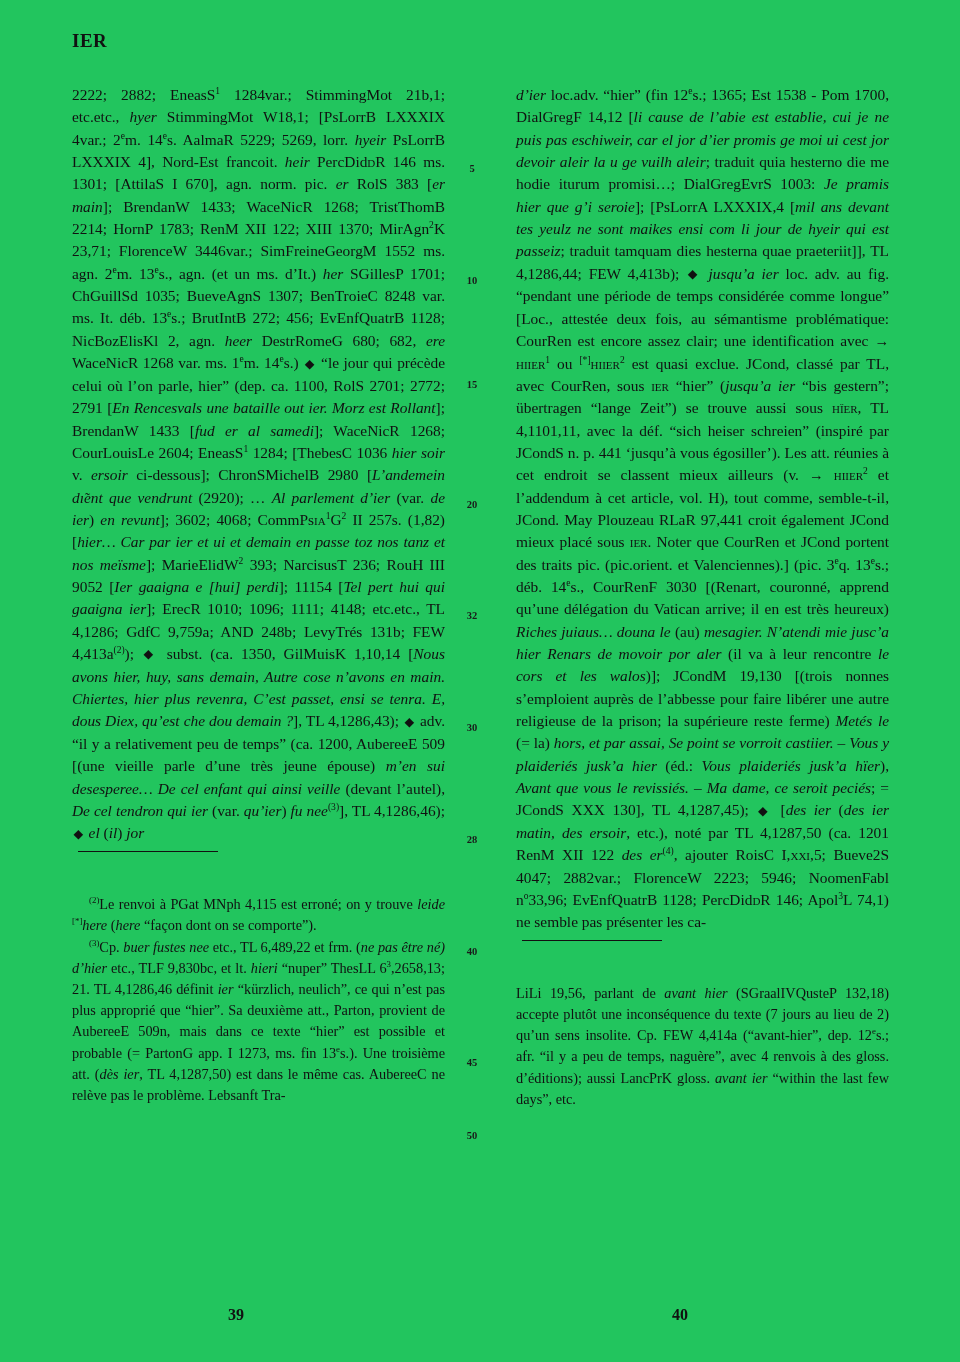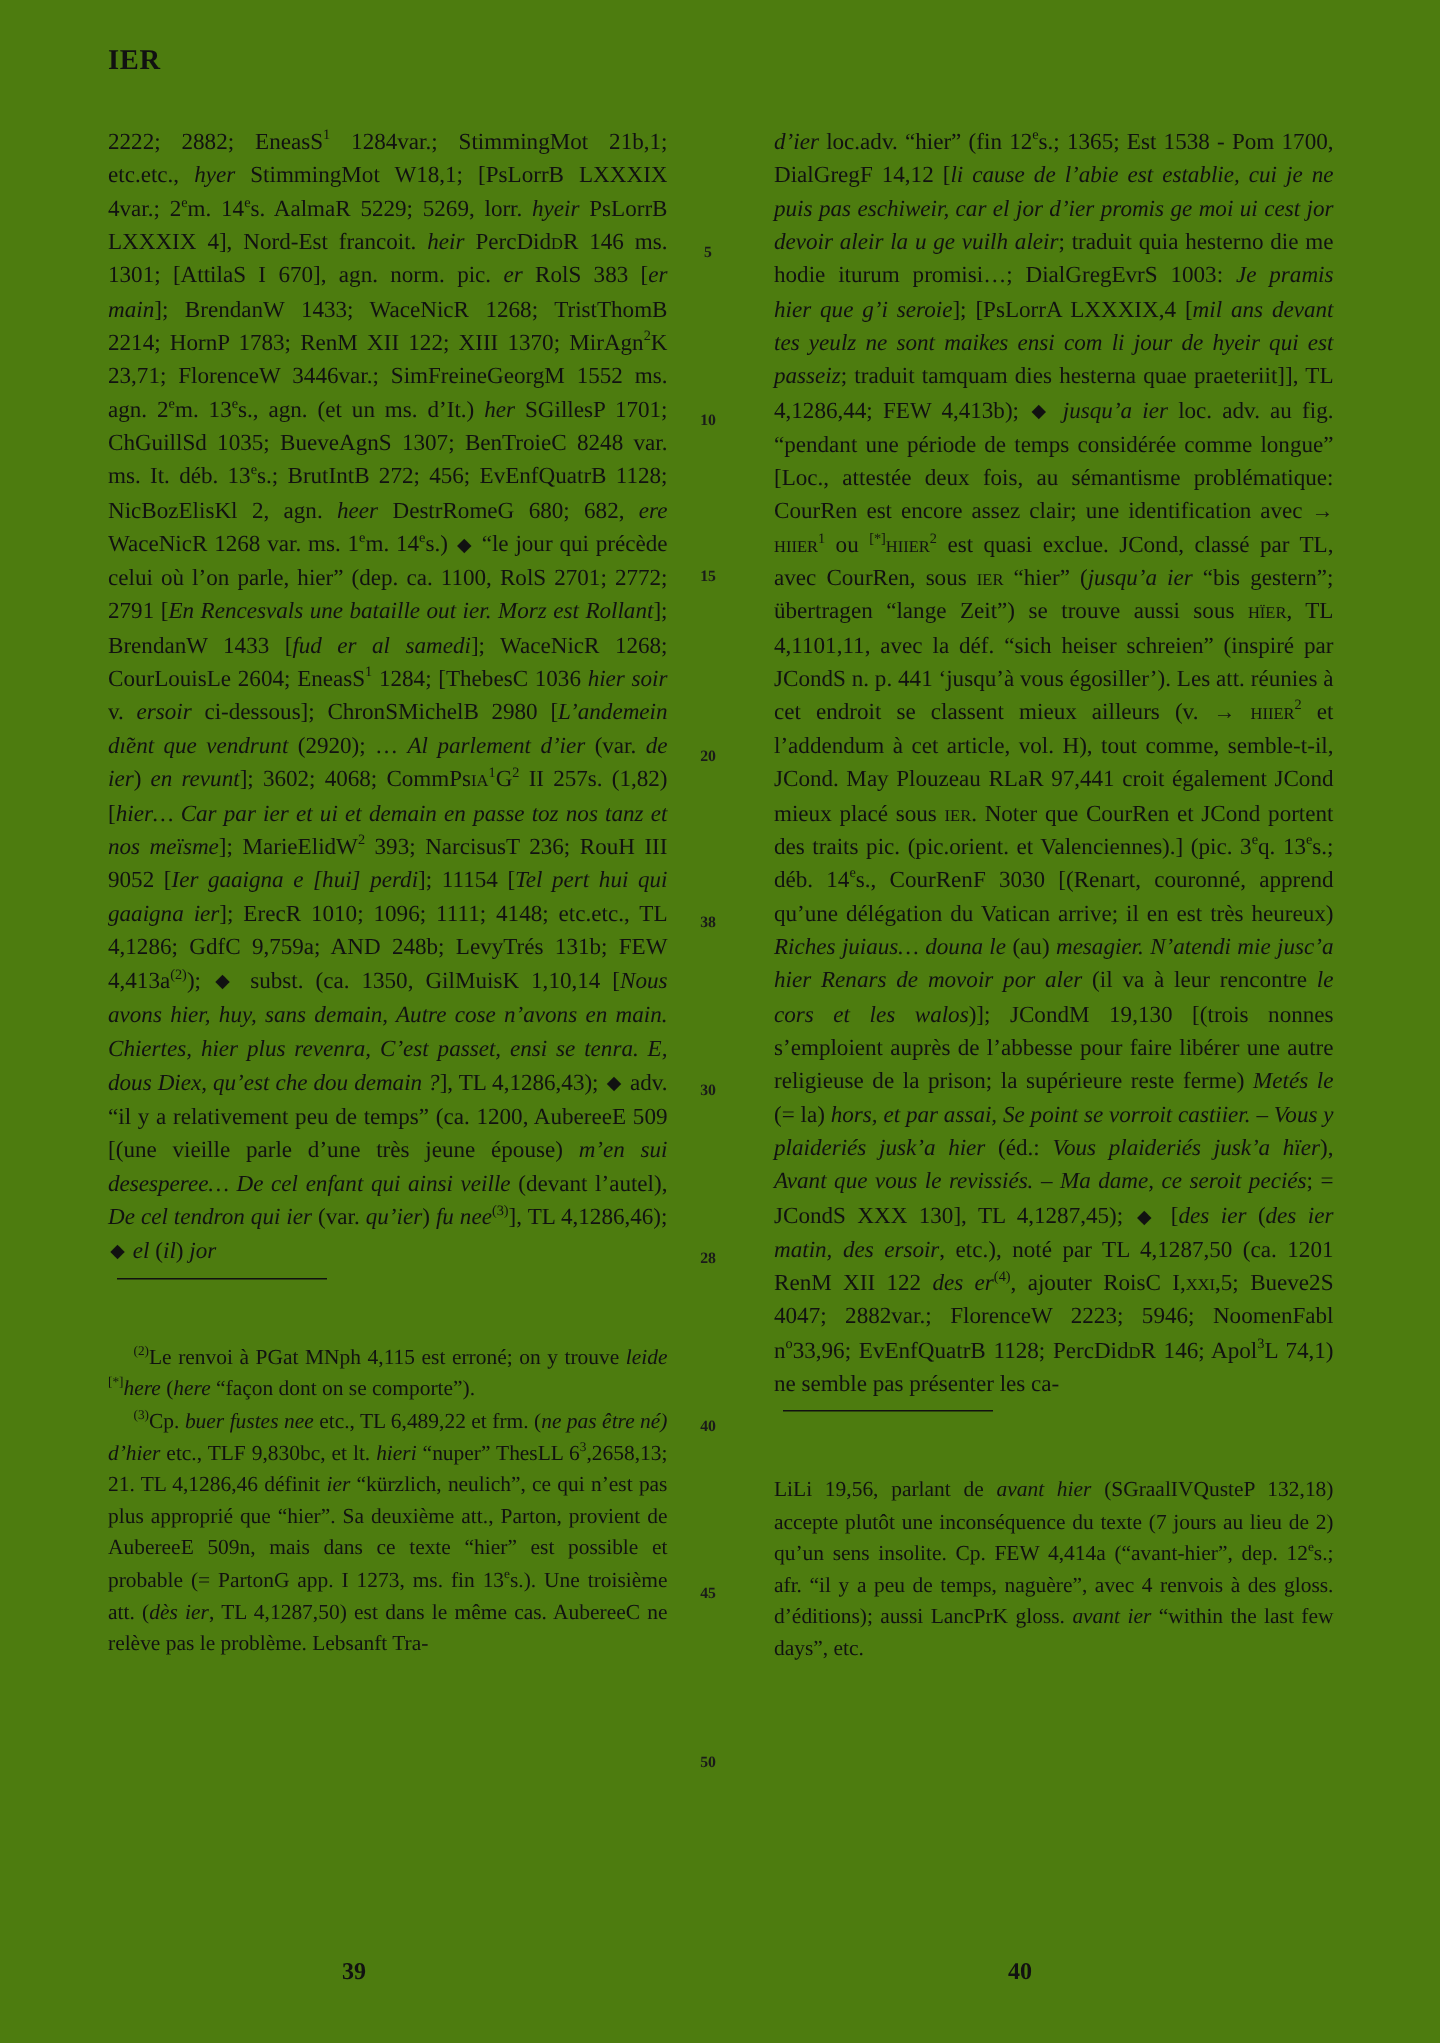--- a/index.html
+++ b/index.html
@@ -10,21 +10,21 @@
   }
   body {
     font-family: "Liberation Serif", "DejaVu Serif", serif;
     color: #111111;
   }
   #page {
     position: relative;
     width: 960px;
     height: 1362px;
     overflow: hidden;
-    background: #4d7c0f;
+    background: #22c55e;
   }
 
   
   #running-head {
     position: absolute;
     left: 72px;
     top: 30px;
     font-family: "Liberation Serif", "DejaVu Serif", serif;
     font-weight: bold;
     font-size: 19px;
@@ -131,24 +131,24 @@
     <div class="fn-block">
         <p class="noindent">LiLi 19,56, parlant de <i>avant hier</i> (SGraalIVQusteP 132,18) accepte plutôt une inconséquence du texte (7 jours au lieu de 2) qu’un sens insolite. Cp. FEW 4,414a (“avant-hier”, dep. 12<sup>e</sup>s.; afr. “il y a peu de temps, naguère”, avec 4 renvois à des gloss. d’éditions); aussi LancPrK gloss. <i>avant ier</i> “within the last few days”, etc.</p>
       </div>
   </div>
 
   <div id="line-numbers">
       <div class="lnum" style="top: 79.4px;">5</div>
       <div class="lnum" style="top: 191.15px;">10</div>
       <div class="lnum" style="top: 295px;">15</div>
       <div class="lnum" style="top: 414.65px;">20</div>
-      <div class="lnum" style="top: 526.4px;">38</div>
+      <div class="lnum" style="top: 526.4px;">32</div>
       <div class="lnum" style="top: 638.15px;">30</div>
       <div class="lnum" style="top: 749.9px;">28</div>
       <div class="lnum" style="top: 861.65px;">40</div>
       <div class="lnum" style="top: 973.4px;">45</div>
-      <div class="lnum" style="top: 1086px; text-align: center;">50</div>
+      <div class="lnum" style="top: 1046px; text-align: center;">50</div>
     </div>
 
   <div class="folio" id="folio-left">39</div>
   <div class="folio" id="folio-right">40</div>
 
 </div>
 
 </body></html>

